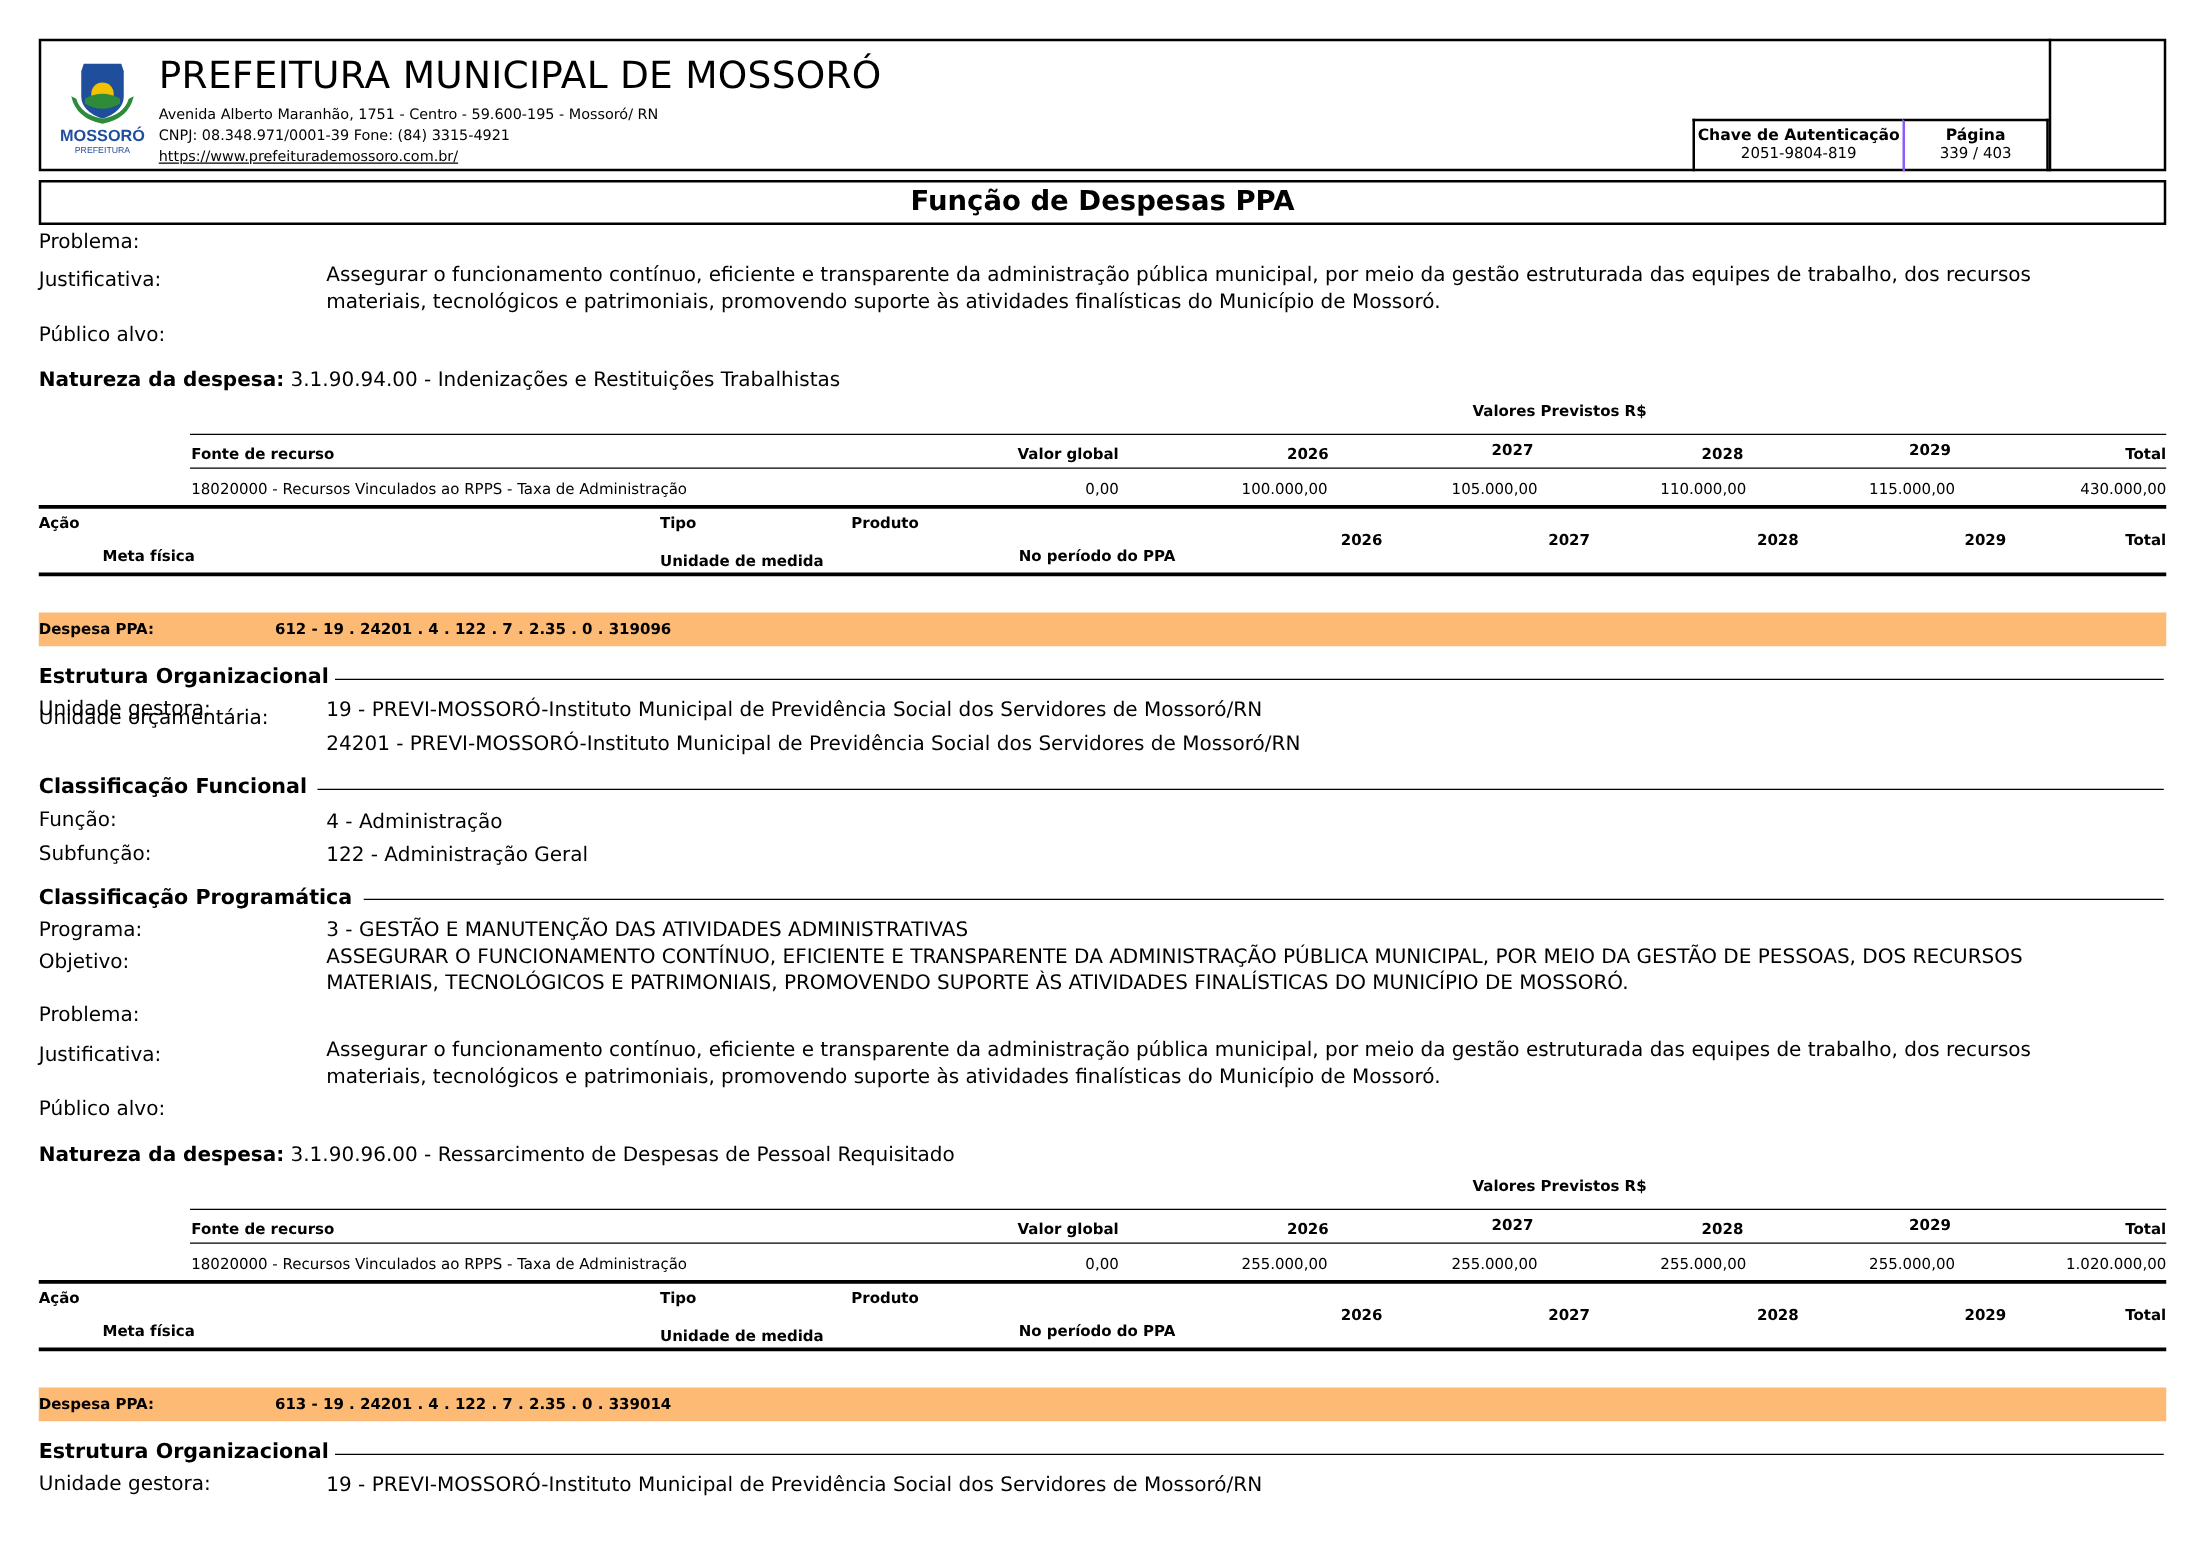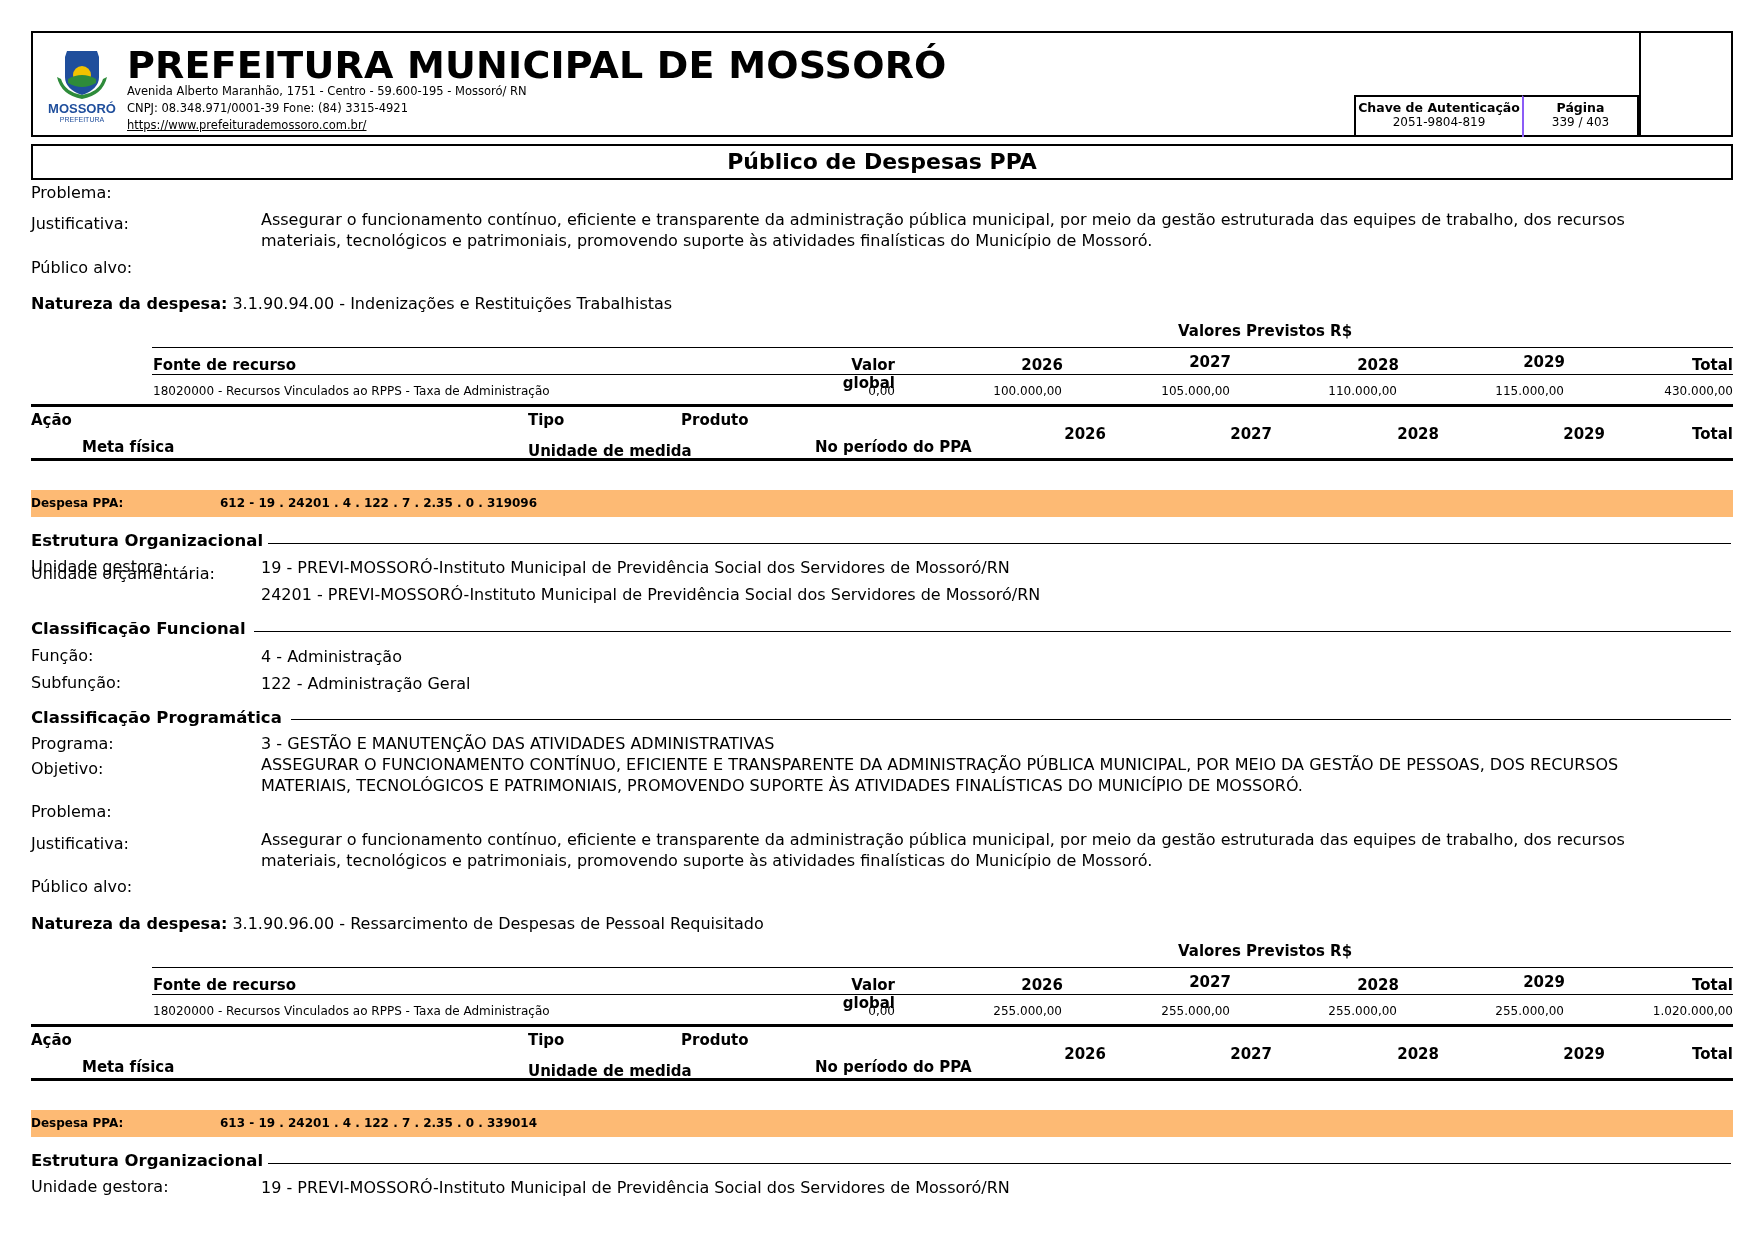--- a/index.html
+++ b/index.html
@@ -3,39 +3,39 @@
 <meta charset="utf-8">
 <style>
   * { box-sizing: border-box; margin: 0; padding: 0; }
   html, body { width: 1755px; height: 1240px; background: #fff; overflow: hidden; }
   body { font-family: "DejaVu Sans", "Liberation Sans", sans-serif; color: #000; position: relative; }
   .abs { position: absolute; }
 
   
   .hdr { left: 31px; top: 31px; width: 1702px; height: 106px; border: 2px solid #000; }
   .hdr .logo { left: 10px; top: 14px; width: 78px; height: 80px; }
-  .hdr .title { left: 94px; top: 10px; font-size: 38px; font-weight: bold; letter-spacing: 0.2px; }
+  .hdr .title { left: 94px; top: 10px; font-size: 30px; font-weight: normal; letter-spacing: 0.2px; }
   .hdr .addr { left: 94px; font-size: 11.5px; }
   .hdr .url { text-decoration: underline; color: #000; }
   .hdr .user-box { left: 1093px; top: 62px; width: 228px; height: 42px; border-left: 2px solid #000; border-top: 2px solid #000; font-size: 12px; font-weight: bold; padding: 20px 0 0 3px; }
   .hdr .key-box { left: 1321px; top: 62px; width: 168px; height: 42px; border-left: 2px solid #000; border-top: 2px solid #000; text-align: center; font-size: 12px; padding-top: 3px; }
   .hdr .page-box { left: 1489px; top: 62px; width: 117px; height: 42px; border-left: 2px solid #8b5cf6; border-right: 2px solid #000; border-top: 2px solid #000; text-align: center; font-size: 12px; padding-top: 3px; }
   .hdr .key-box b, .hdr .page-box b { display: block; font-size: 12.5px; }
   .hdr .corner { left: 1606px; top: -2px; width: 2px; height: 106px; background: #000; }
 
   .report-title { left: 31px; top: 144px; width: 1702px; height: 36px; border: 2px solid #000; text-align: center; font-size: 22px; font-weight: bold; line-height: 32px; }
 
   .lbl { font-size: 16px; }
   .val { font-size: 16px; line-height: 21px; }
   .bold { font-weight: bold; }
   .sect { font-size: 16.5px; font-weight: bold; }
   .rule { height: 1px; background: #000; }
 
   .tbl-small { font-size: 12px; }
-  .th { font-weight: bold; font-size: 15px; }
+  .th { font-weight: bold; font-size: 12px; }
   .hr1 { height: 1px; background: #000; }
   .hr2 { height: 3px; background: #000; }
   .r { text-align: right; }
   .c { text-align: center; }
 
   .despesa-bar { left: 31px; width: 1702px; height: 27px; background: #fdba74; font-size: 12px; font-weight: bold; line-height: 27px; }
 </style>
 </head>
 <body>
 
@@ -58,21 +58,21 @@
     <b>Chave de Autenticação</b>
     <span>2051-9804-819</span>
   </div>
   <div class="abs page-box">
     <b>Página</b>
     <span>339 / 403</span>
   </div>
   <div class="abs corner"></div>
 </div>
 
-<div class="abs report-title">Público de Despesas PPA</div>
+<div class="abs report-title">Função de Despesas PPA</div>
 
 <div class="abs lbl" style="left:31px;top:183px">Problema:</div>
 <div class="abs lbl" style="left:31px;top:214px">Justificativa:</div>
 <div class="abs val" style="left:261px;top:209px;width:1440px">Assegurar o funcionamento contínuo, eficiente e transparente da administração pública municipal, por meio da gestão estruturada das equipes de trabalho, dos recursos materiais, tecnológicos e patrimoniais, promovendo suporte às atividades finalísticas do Município de Mossoró.</div>
 <div class="abs lbl" style="left:31px;top:258px">Público alvo:</div>
 <div class="abs val" style="left:31px;top:293px">
   <span class="bold">Natureza da despesa:</span>
   <span>3.1.90.94.00 - Indenizações e Restituições Trabalhistas</span>
 </div>
 

